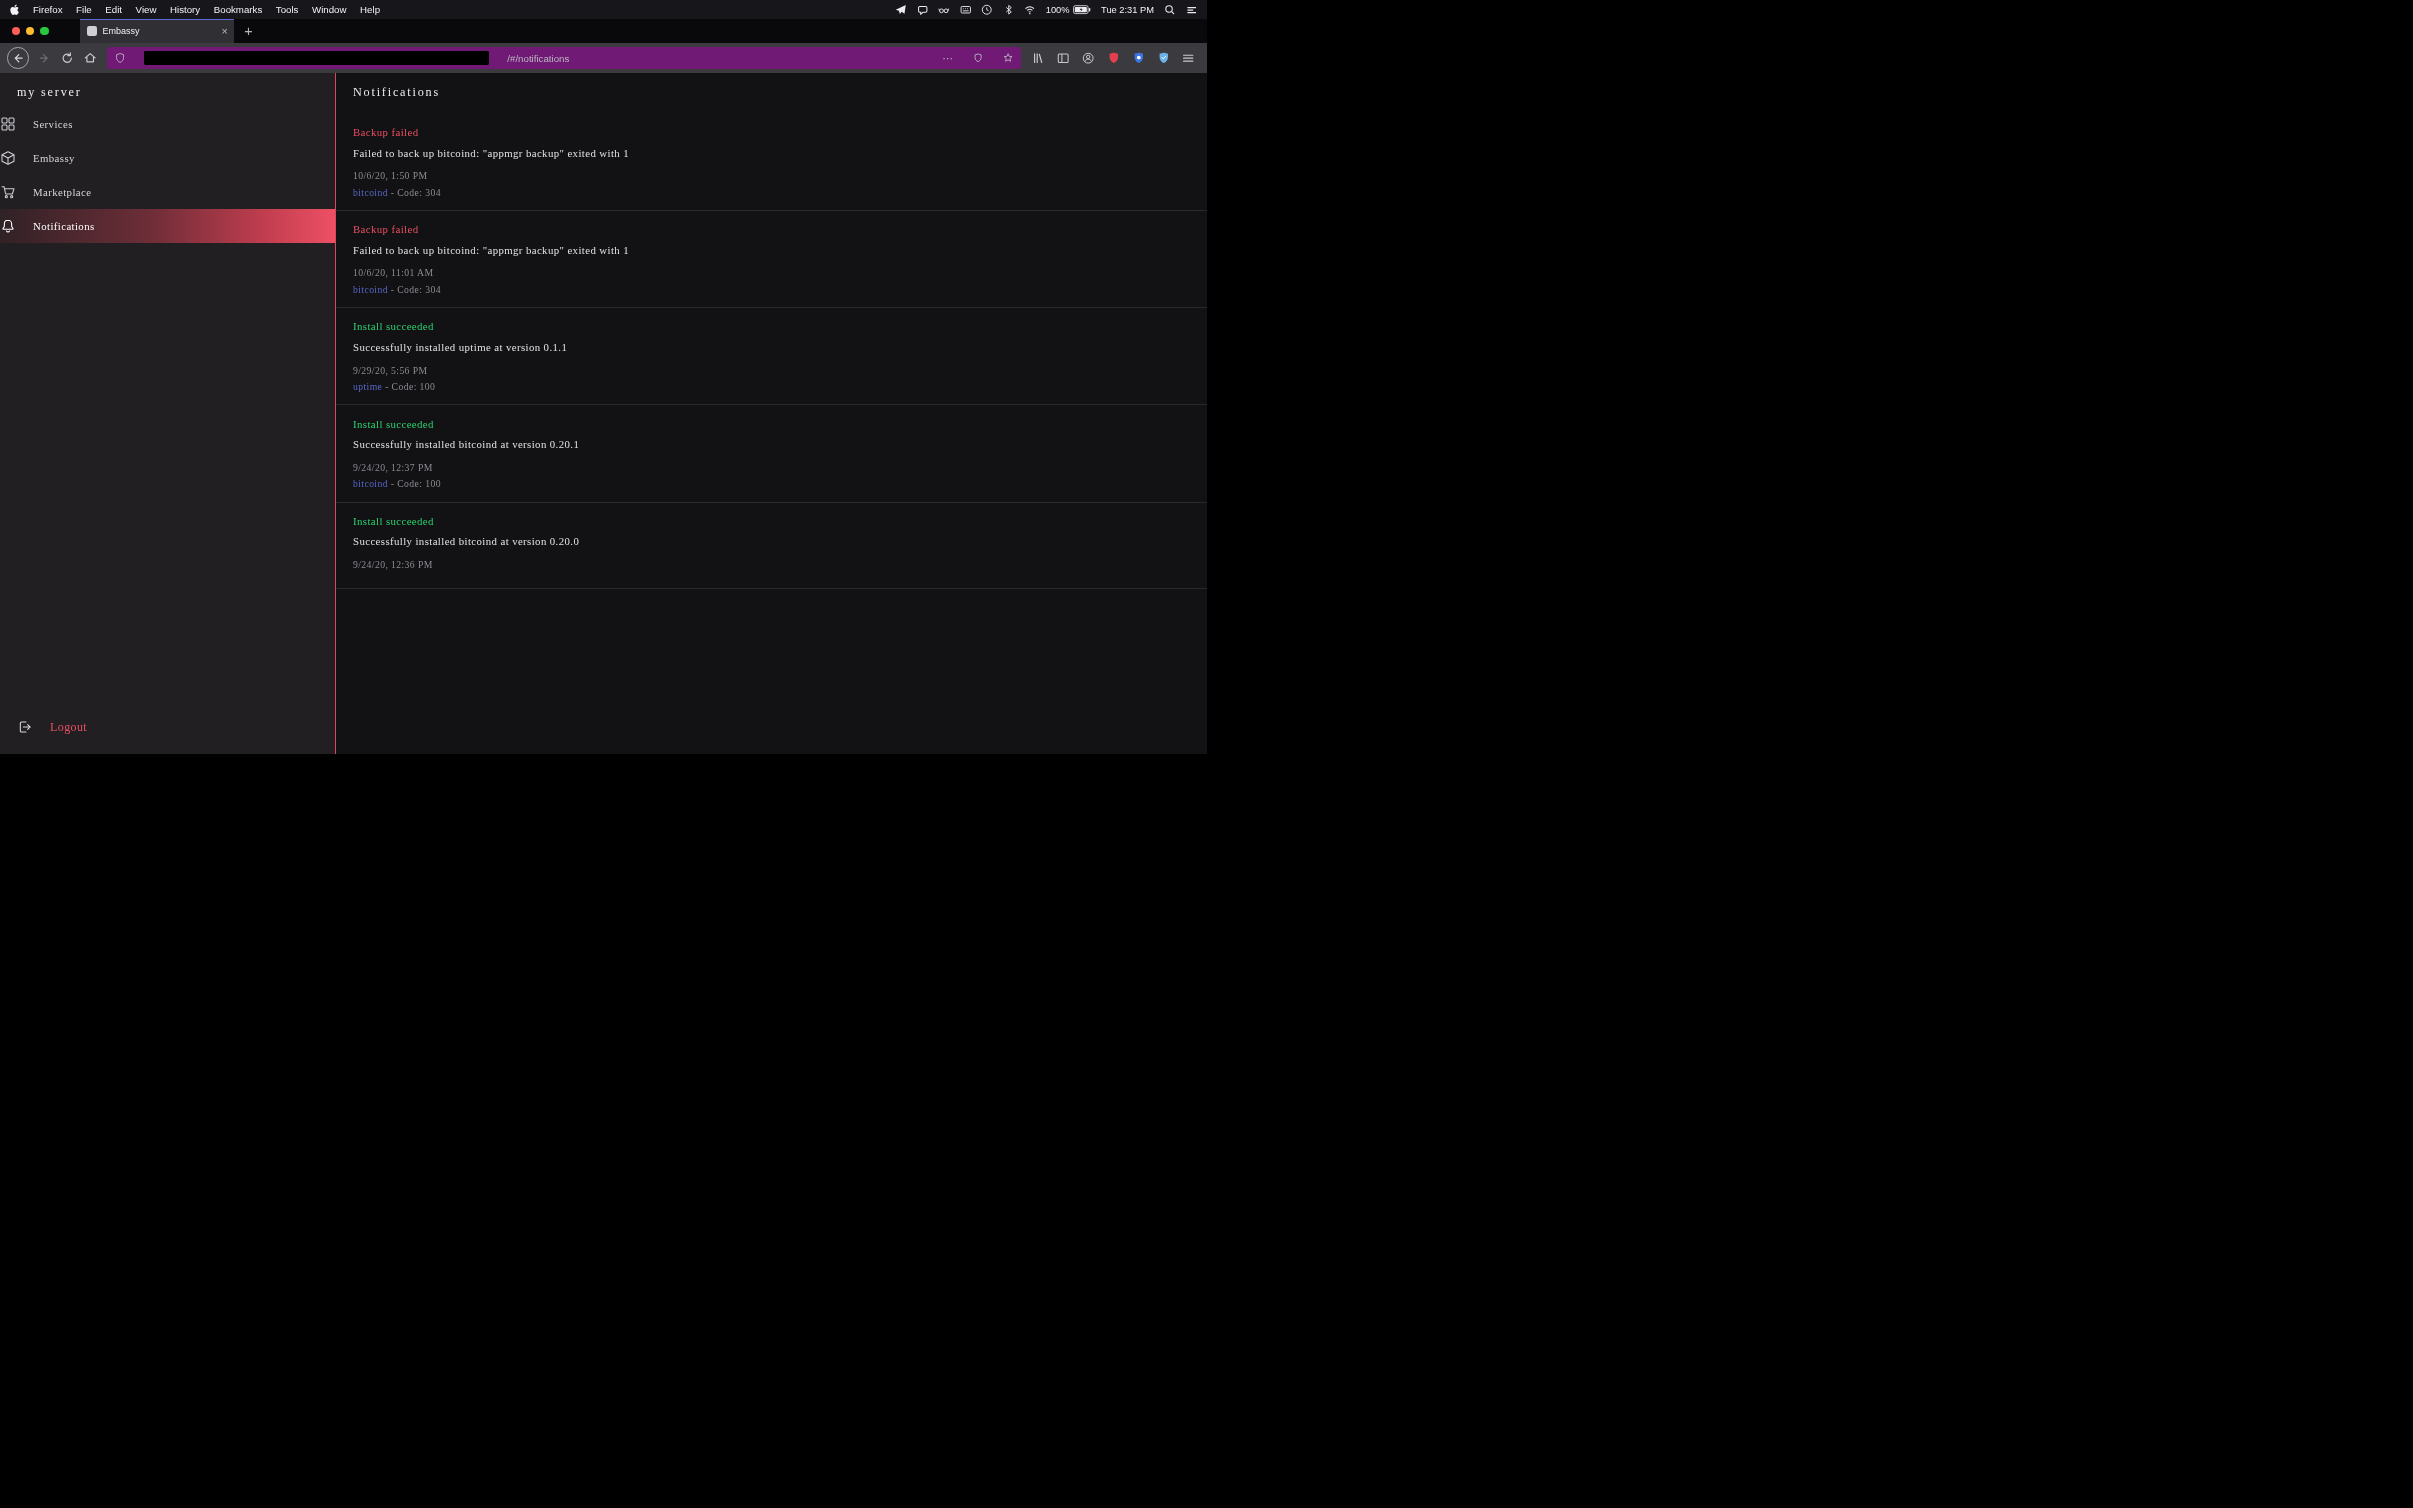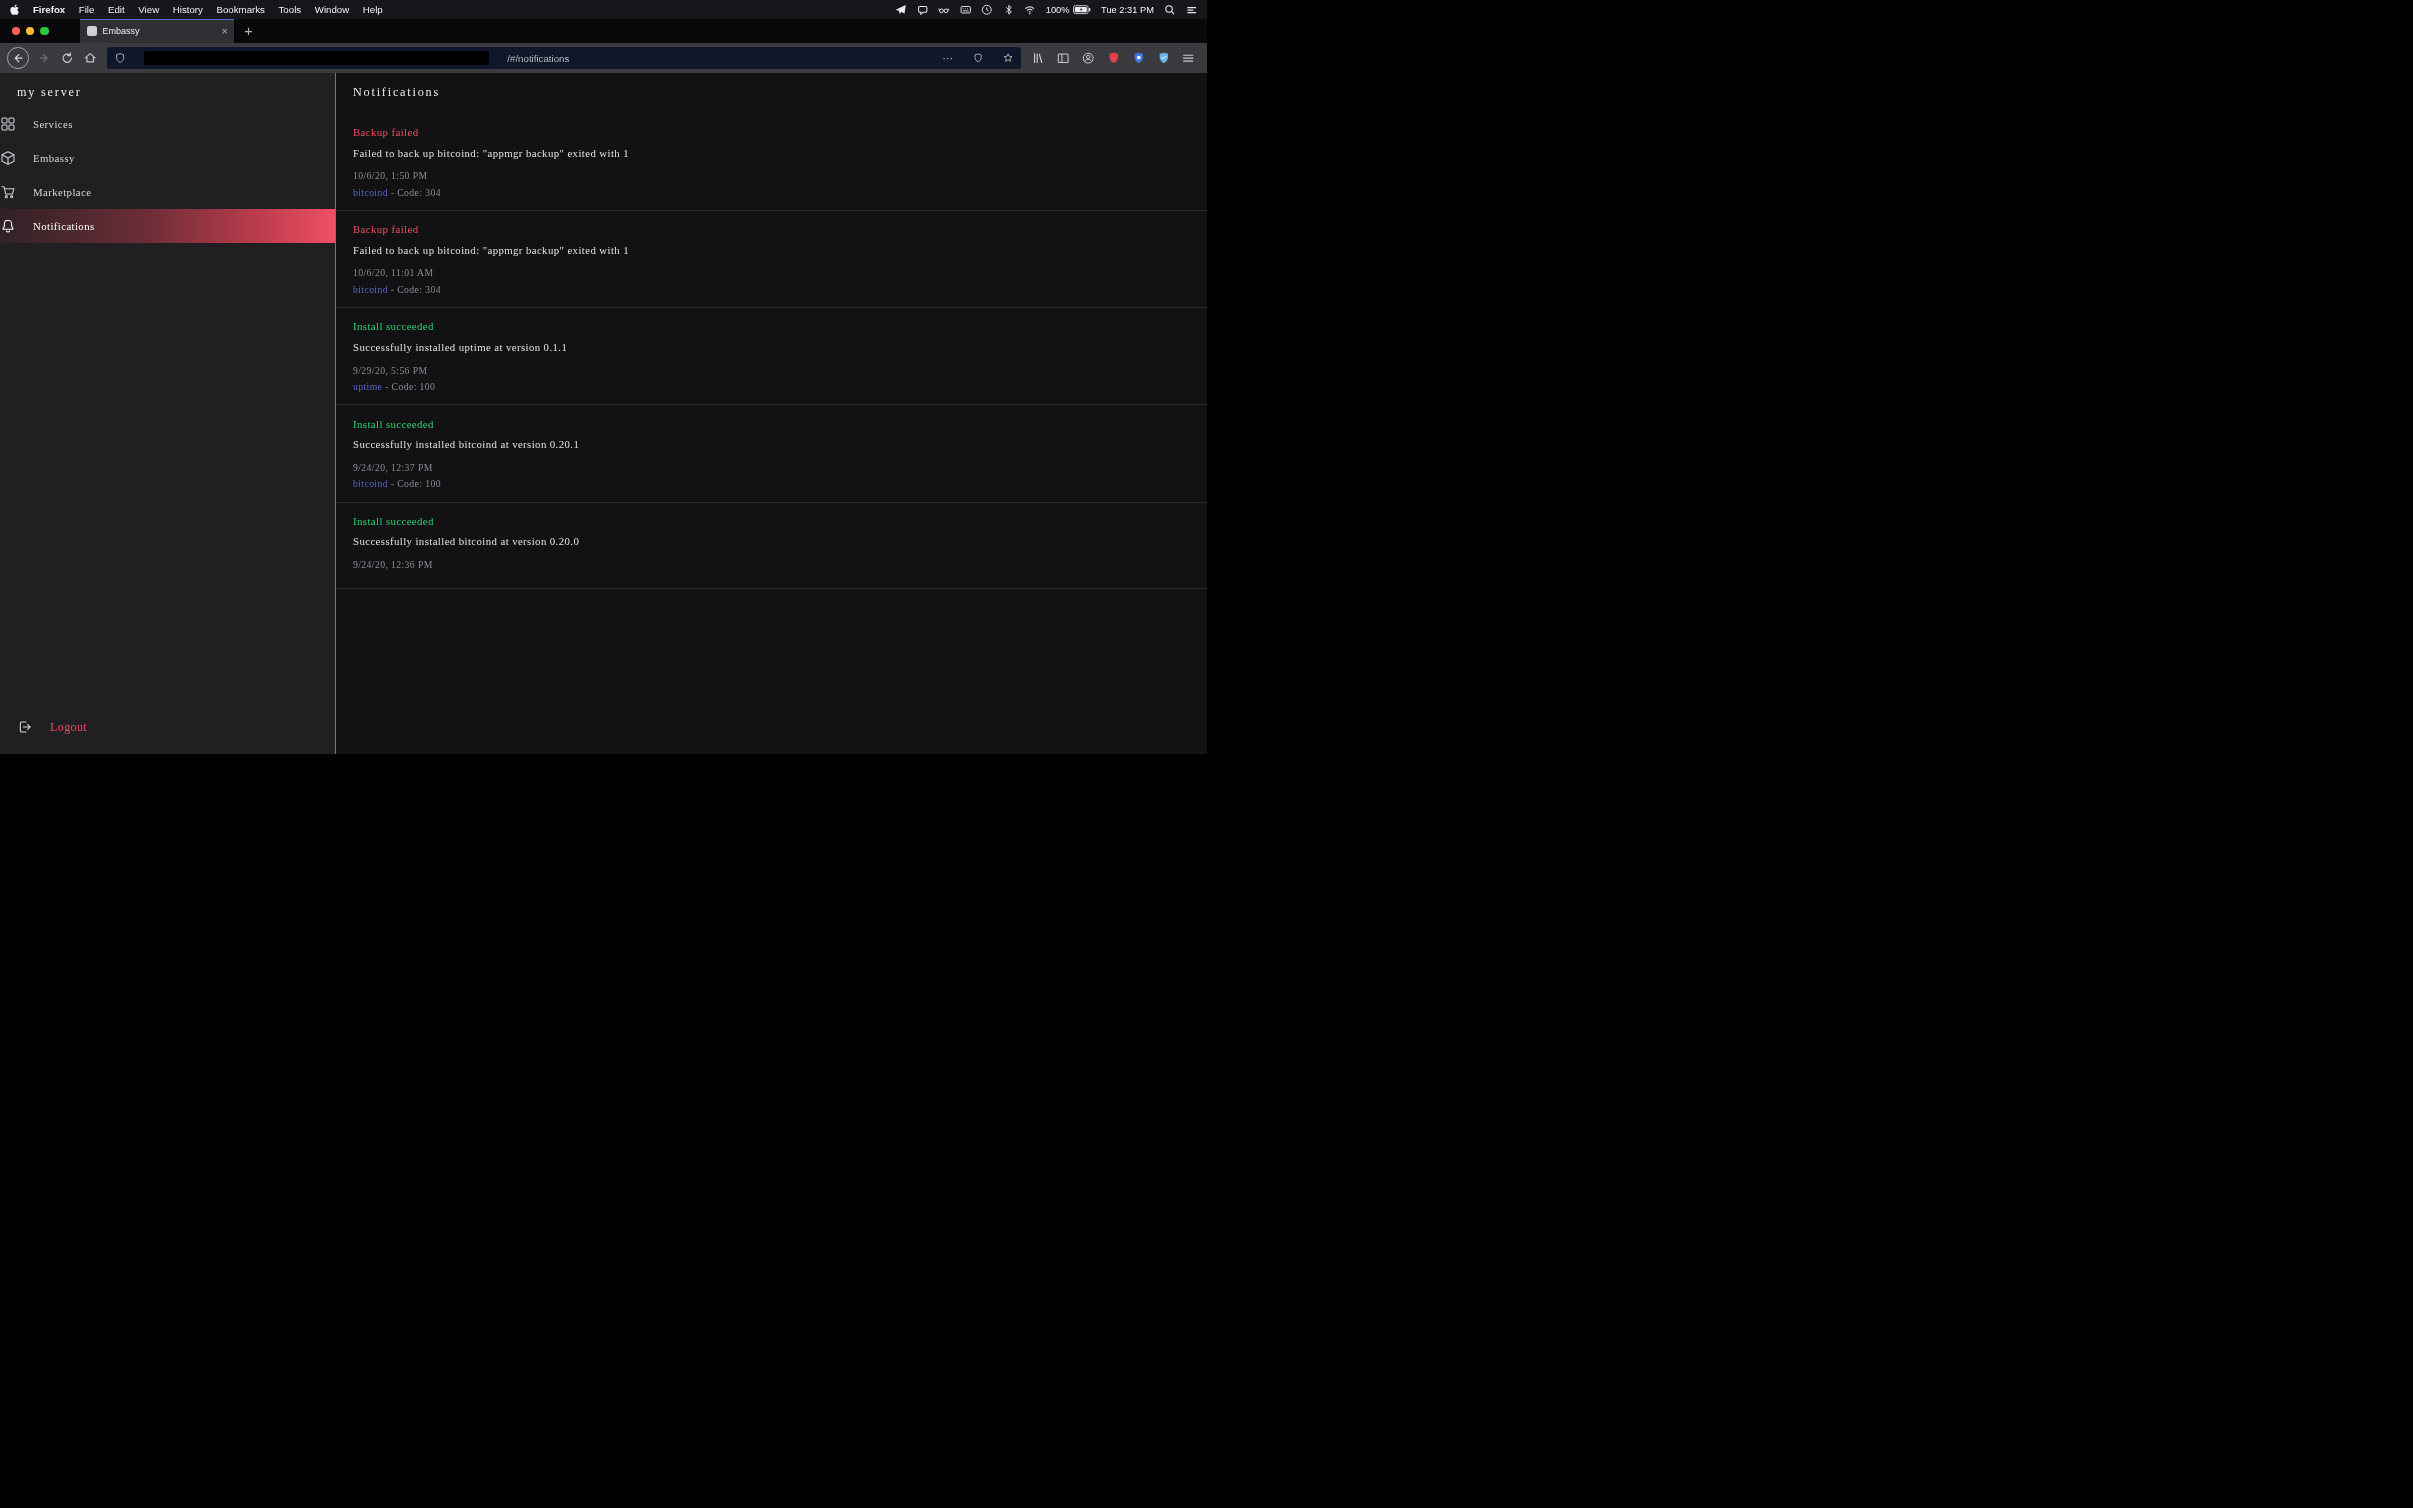--- a/index.html
+++ b/index.html
@@ -9,21 +9,21 @@
     --accent:#db4757;
   }
   *{box-sizing:border-box;margin:0;padding:0}
   html,body{width:1207px;height:754px;overflow:hidden;background:#000;cursor:default}
   .screen{width:1207px;height:754px;display:flex;flex-direction:column;font-family:"Liberation Sans",sans-serif}
 
   
   .menubar{height:18.7px;flex:0 0 18.7px;background:#17171b;display:flex;align-items:center;padding:0 10px;gap:13.6px;color:#f3f3f5;font-size:9.7px}
   .apple svg{width:9.3px;height:11.5px;display:block}
   #menu-items{display:flex;gap:13.6px}
-  .app-name{font-weight:700}
+  .app-name{font-weight:400}
   .menu-status{margin-left:auto;display:flex;align-items:flex-end;gap:10px;font-size:9.3px}
   .mi{width:11.5px;height:11.5px;display:block;color:#ececef}
   .battery-wrap{display:flex;align-items:center;gap:3.6px}
   .battery-svg{width:18px;height:9.3px;display:block;color:#ececef}
 
   
   .tabbar{height:24.4px;flex:0 0 24.4px;background:#09090b;display:flex;align-items:center}
   .traffic{display:flex;gap:5.7px;margin:0 13px 0 11.5px}
   .light{width:8.6px;height:8.6px;border-radius:50%}
   .light.red{background:#ff5f58}
@@ -34,21 +34,21 @@
   .tab-title{flex:1;overflow:hidden;white-space:nowrap}
   .tab-close{color:#b6b6bc;font-size:10.8px;line-height:1}
   .newtab{color:#b6b6bc;font-size:14.4px;line-height:1;margin-left:10px}
 
   
   .toolbar{height:30px;flex:0 0 30px;background:#3a3a3f;display:flex;align-items:center;padding:0 7.2px}
   .tbtn{width:23px;height:23px;display:flex;align-items:center;justify-content:center;color:#c9c9ce;flex:0 0 auto}
   .tbtn svg{width:14.4px;height:14.4px;display:block}
   .back{width:21.5px;height:21.5px;border:1.1px solid #a6a6ac;border-radius:50%;color:#dcdce0;margin-right:3.6px}
   .fwd{color:#6e6e73}
-  .urlbar{flex:1;height:21.5px;background:#0f172a;border-radius:2.9px;margin:0 5.7px;display:flex;align-items:center;padding:0 7.2px;gap:18px;color:#b9b9bf;min-width:0}
+  .urlbar{flex:1;height:21.5px;background:#701a75;border-radius:2.9px;margin:0 5.7px;display:flex;align-items:center;padding:0 7.2px;gap:18px;color:#b9b9bf;min-width:0}
   .urlbar svg{width:12.2px;height:12.2px;display:block}
   .redacted{width:345px;height:13.6px;background:#000;border-radius:1.4px;flex:0 0 auto}
   .url-text{font-size:9.7px;white-space:nowrap}
   .uspacer{flex:1}
   .dots{font-size:10.8px;letter-spacing:0.7px;line-height:1}
   .cluster{display:flex;align-items:center;gap:5px;margin:0 1.4px}
   .cluster .tbtn{width:20px}
   .ext svg{width:13.6px;height:13.6px}
 
   

